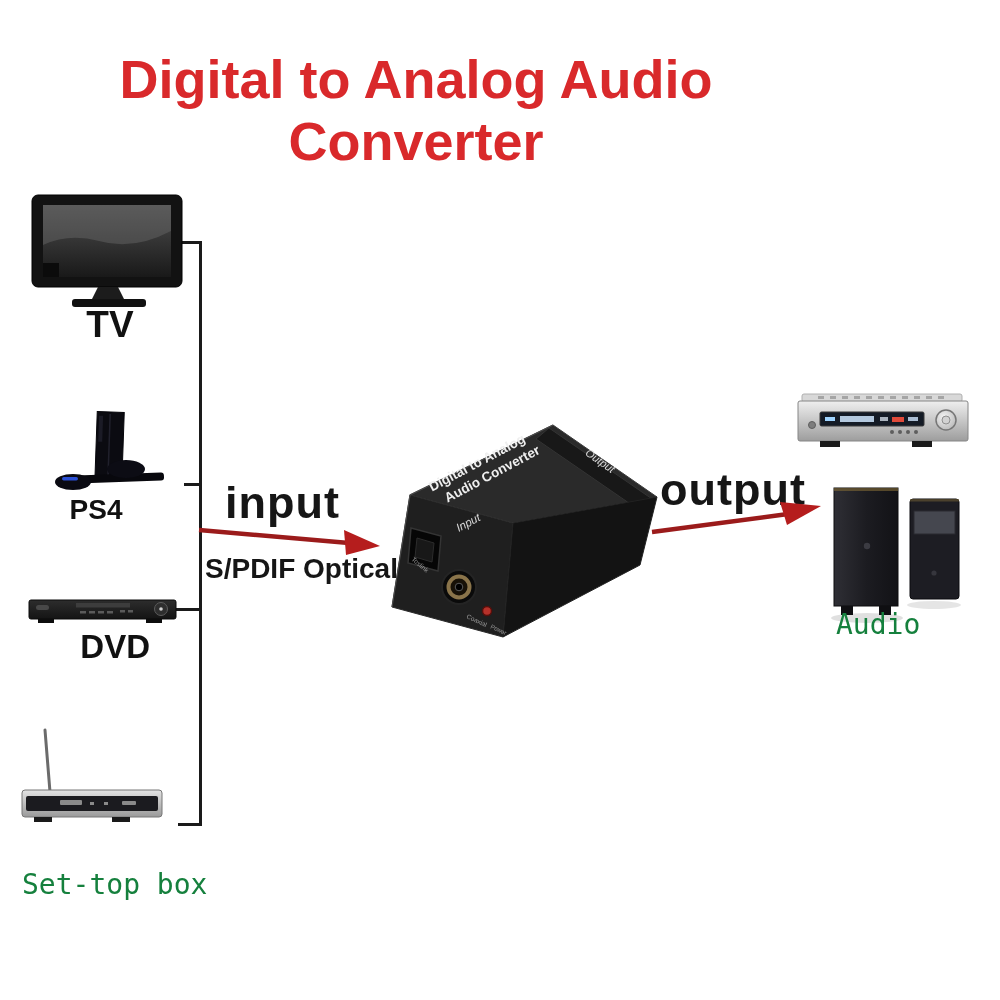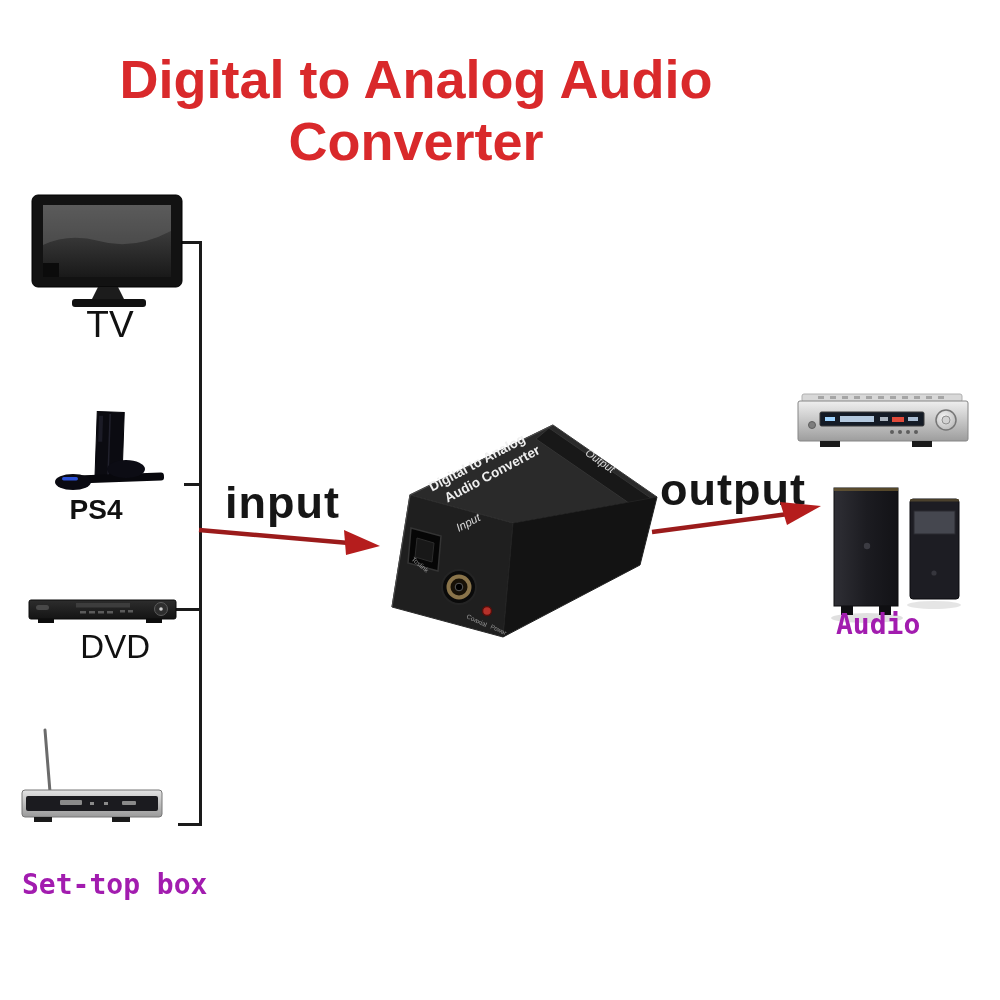--- a/index.html
+++ b/index.html
@@ -2,25 +2,25 @@
 <html><head>
 <meta charset="utf-8">
 <style>
   html,body{margin:0;padding:0;background:#ffffff;}
   .stage{position:relative;width:1000px;height:1000px;background:#ffffff;overflow:hidden;
          font-family:"Liberation Sans",sans-serif;}
   .abs{position:absolute;}
   .title{top:48px;left:0;width:832px;text-align:center;
          font-size:54px;font-weight:bold;color:#d9292b;letter-spacing:0px;}
   .line{background:#1a1a1a;}
-  .dev-label{color:#111;font-weight:normal;text-align:center;}
+  .dev-label{color:#111;font-weight:bold;text-align:center;}
   .tv-label{left:55px;top:304px;width:110px;font-size:37px;}
   .ps4-label{left:50px;top:494px;width:92px;font-size:28px;font-weight:700;}
   .dvd-label{left:55px;top:628px;width:95px;font-size:33px;text-align:right;}
-  .mono-label{font-family:"DejaVu Sans Mono",monospace;color:#a21caf;font-weight:700;}
+  .mono-label{font-family:"DejaVu Sans Mono",monospace;color:#15803d;font-weight:400;}
   .stb-label{left:22px;top:868px;font-size:28px;}
   .amp-label1{left:836px;top:608px;font-size:28px;}
   .amp-label2{left:836px;top:648px;font-size:28px;}
   .flow-label{color:#161616;font-weight:bold;}
   .input-label{left:225px;top:477px;font-size:45px;letter-spacing:1px;}
   .spdif-label{left:205px;top:553px;font-size:28px;}
   .output-label{left:660px;top:464px;font-size:45px;letter-spacing:1px;}
 </style>
 </head>
 <body>
@@ -108,20 +108,21 @@
     <rect x="14" y="91" width="18" height="5" fill="#1a1a1a"></rect>
     <rect x="92" y="91" width="18" height="5" fill="#1a1a1a"></rect>
   </svg>
   <div class="abs mono-label stb-label">Set-top box</div>
 
   <div class="abs flow-label input-label">input</div>
   <svg class="abs" style="left:196px;top:518px;" width="188" height="38" viewBox="0 0 188 38">
     <line x1="3" y1="12" x2="153" y2="25" stroke="#9b1b1b" stroke-width="4.5"></line>
     <polygon points="148,12 184,28 150,37" fill="#b51d1d"></polygon>
   </svg>
+  <div class="abs flow-label spdif-label">S/PDIF Optical</div>
 
   <svg class="abs" style="left:378px;top:414px;" width="290" height="235" viewBox="0 0 290 235">
 
     <polygon points="32,81 175,11 279,83 135,109" fill="#2a2a2a" stroke="#3d3d3d" stroke-width="1"></polygon>
 
     <polygon points="171,14 277,87 264,98 158,25" fill="#181818" stroke="#333" stroke-width="1"></polygon>
 
     <polygon points="32,81 135,109 125,223 14,193" fill="#1f1f1f" stroke="#2b2b2b" stroke-width="1"></polygon>
 
     <polygon points="135,109 279,83 262,151 125,223" fill="#131313" stroke="#222" stroke-width="1"></polygon>

